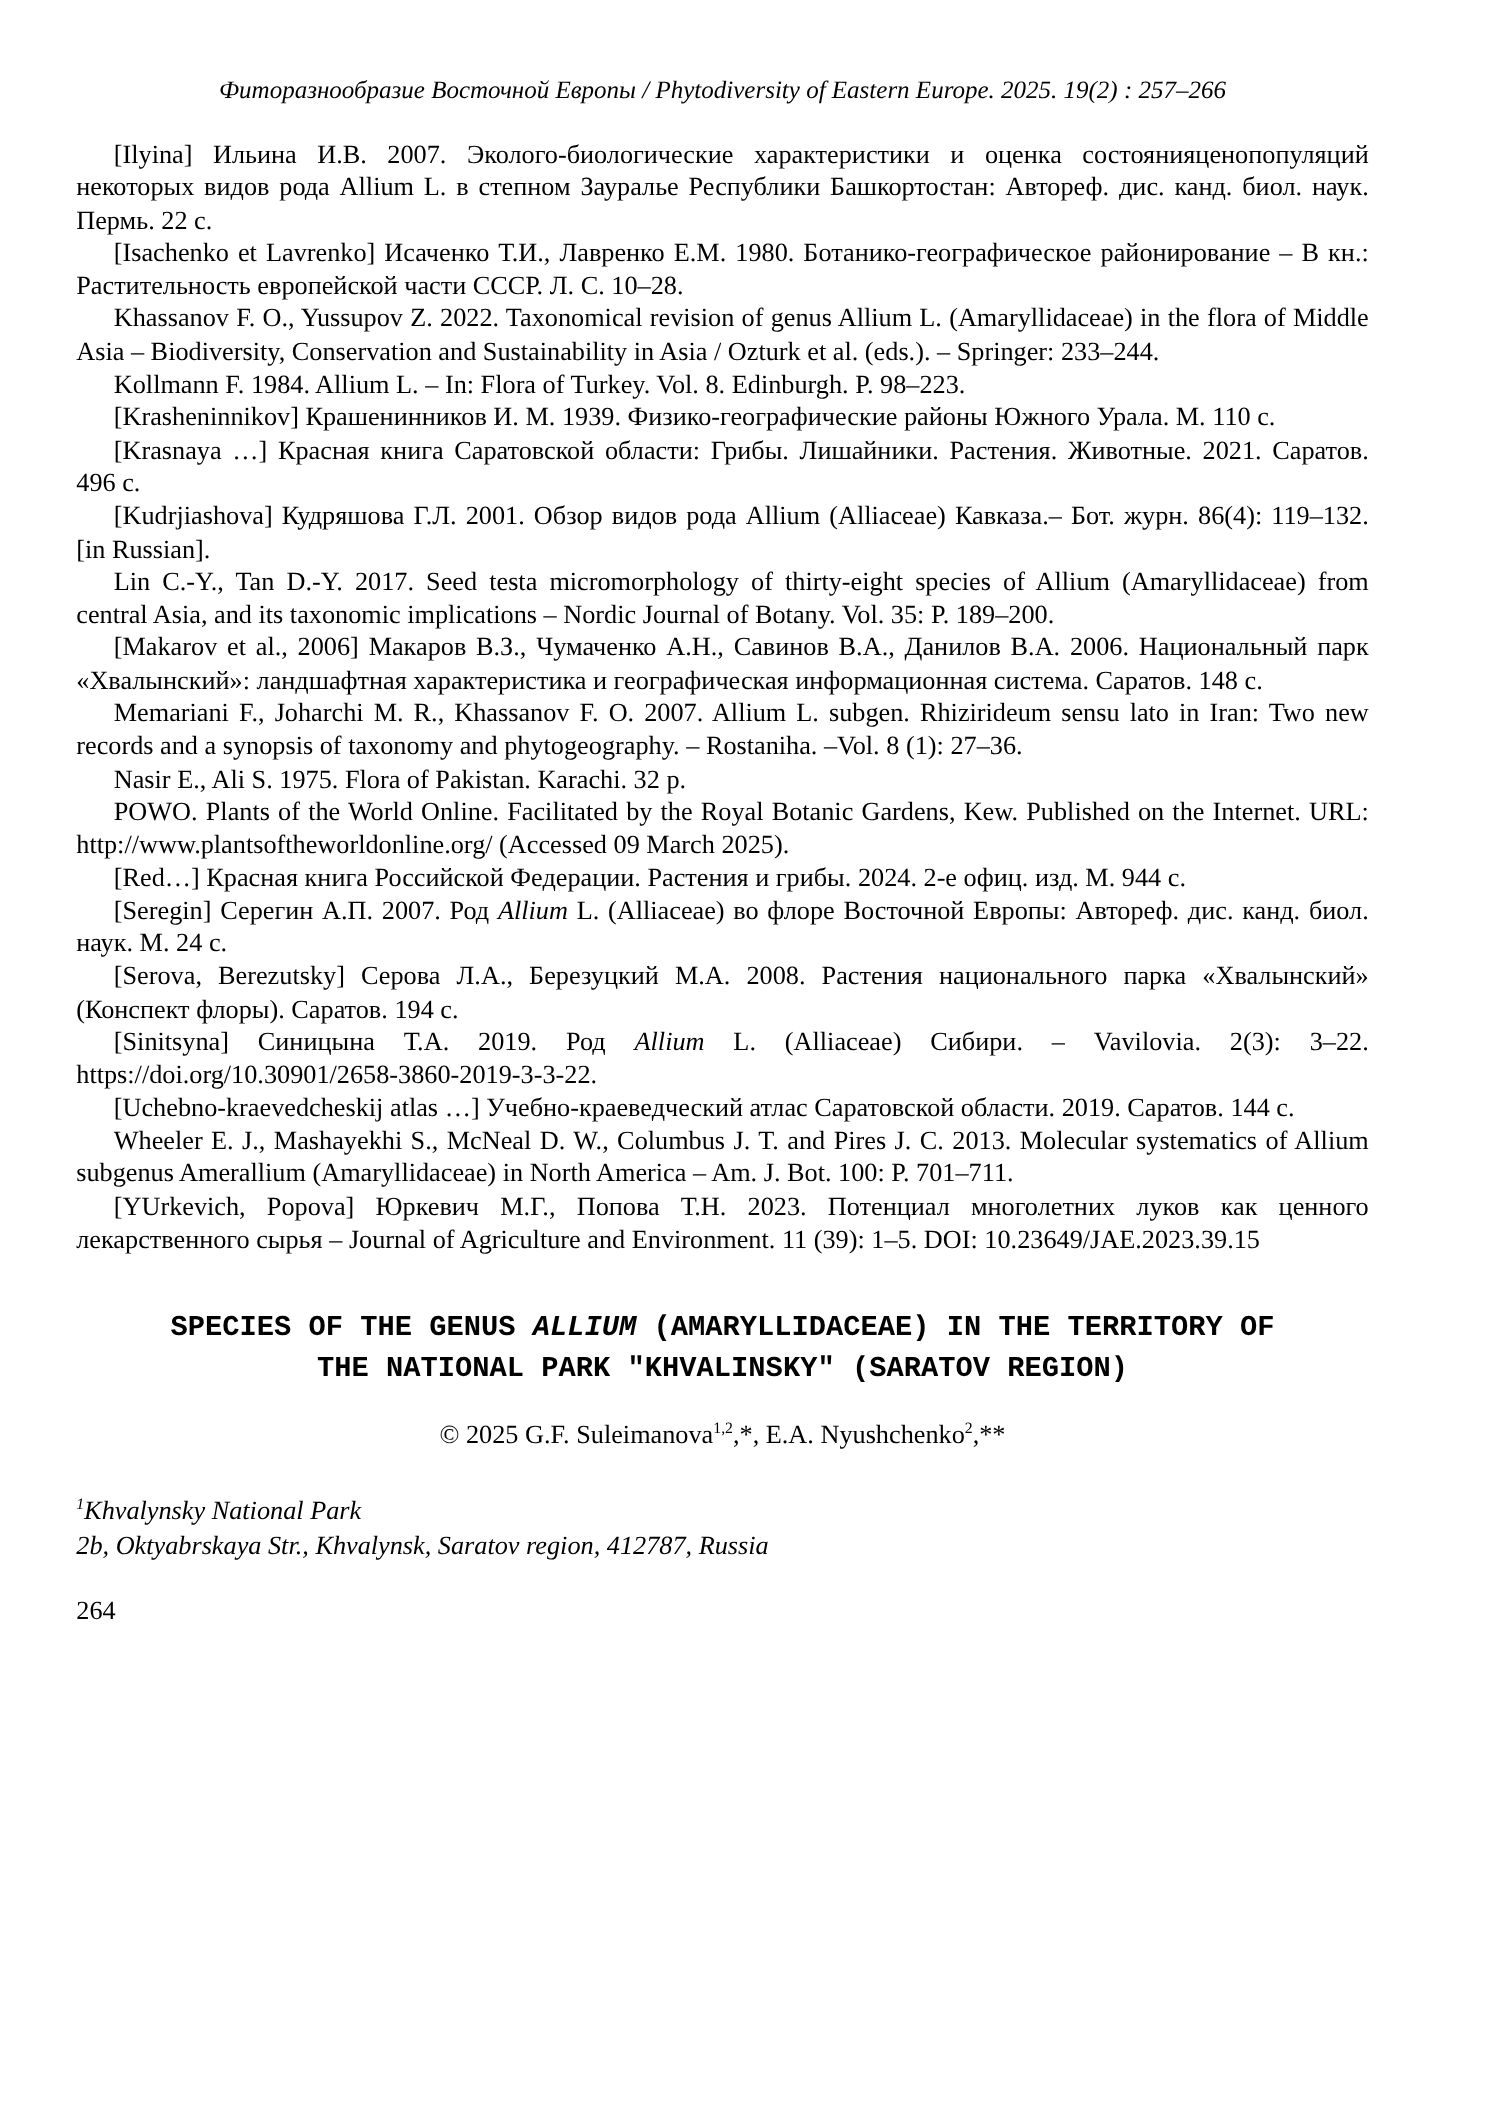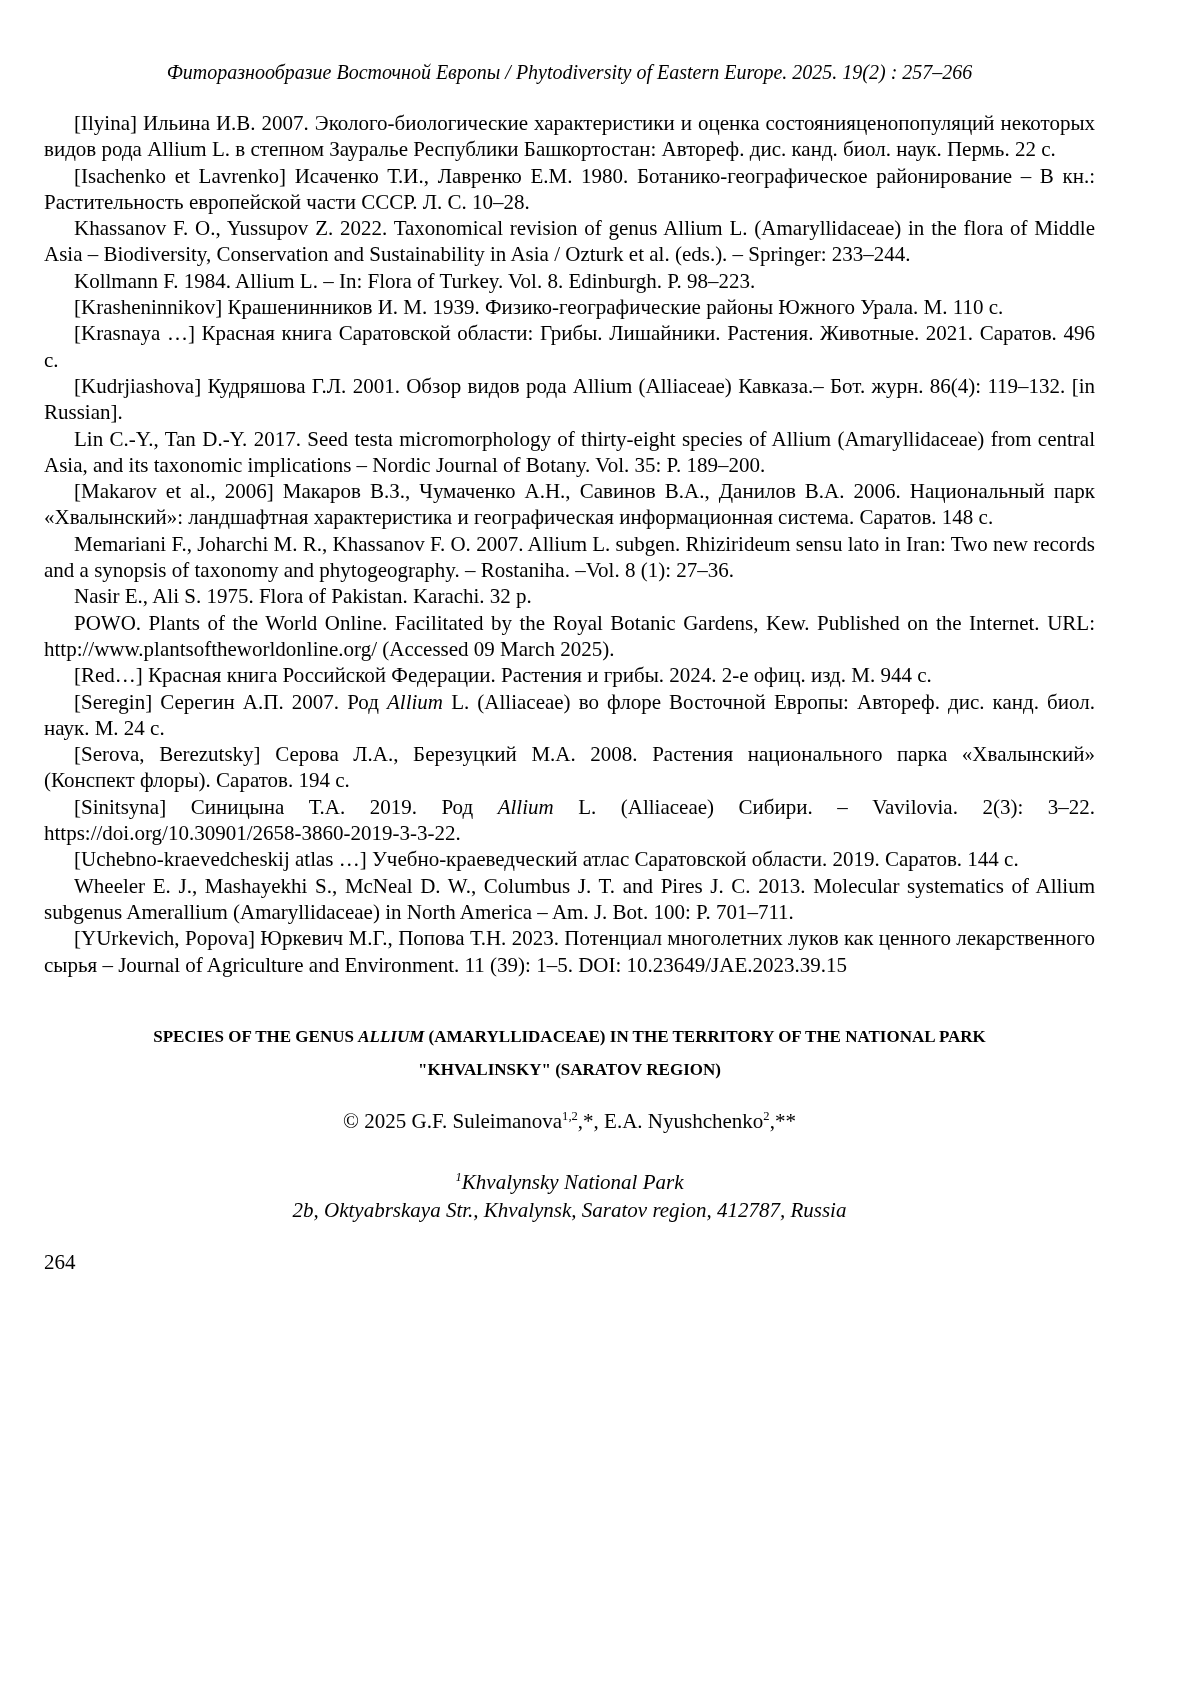--- a/index.html
+++ b/index.html
@@ -4,21 +4,21 @@
 <style>
   html, body { margin: 0; padding: 0; }
   body {
     width: 1200px;
     height: 1697px;
     background: #ffffff;
     color: #000000;
     font-family: "Liberation Serif", serif;
     overflow: hidden;
   }
-  .sheet { padding: 60px 105px 0 44px; }
+  .sheet { padding: 60px 105px 0 61px; }
   .running-header {
     text-align: center;
     font-style: italic;
     font-size: 20px;
     line-height: 24px;
     margin-bottom: 26px;
     white-space: nowrap;
   }
   .references-list p.ref {
     margin: 0;
@@ -30,37 +30,37 @@
   sup {
     font-size: 0.6em;
     vertical-align: super;
     line-height: 0;
   }
   .it { font-style: italic; }
   .article-title {
     margin: 42px auto 0 auto;
     width: 920px;
     font-weight: 700;
-    font-size: 17px;
+    font-size: 23px;
     line-height: 33px;
     text-align: center;
+    font-family: Liberation Mono, monospace;
   }
   .authors-line {
     margin-top: 22px;
     font-weight: 400;
     font-size: 21px;
     line-height: 26px;
     text-align: center;
   }
   .affiliation {
     margin-top: 34px;
     font-style: italic;
     font-size: 21px;
     line-height: 28px;
-    text-align: center;
   }
   .page-number {
     margin-top: 26px;
     font-size: 21px;
   }
 </style>
 </head>
 <body>
 
 <div class="sheet">

